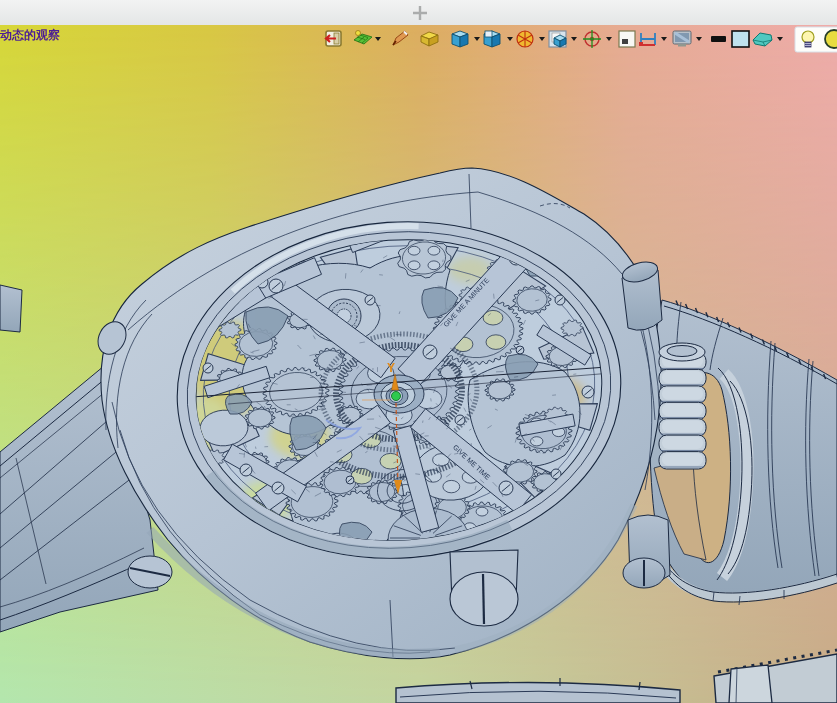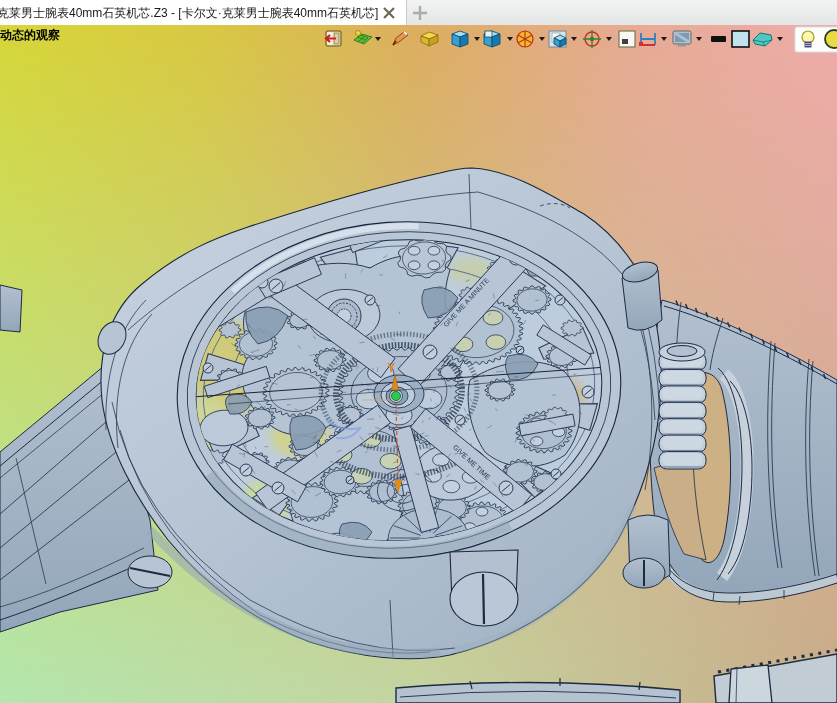--- a/index.html
+++ b/index.html
@@ -1,21 +1,21 @@
 <!DOCTYPE html>
 <html><head>
 <meta charset="utf-8">
 <style>
 html,body{margin:0;padding:0;font-family:"Liberation Sans",sans-serif;}
 #app{position:relative;width:837px;height:703px;overflow:hidden;background:#e9eaea;}
 #tabbar{position:absolute;left:0;top:0;width:837px;height:25px;background:linear-gradient(#f2f3f3,#e4e6e6);}
 #tab{position:absolute;left:0;top:0;width:406px;height:25px;background:#fff;border-right:1px solid #c9cbcb;}
 #tabtext{position:absolute;left:-3px;top:5px;font-size:12px;color:#1a1a1a;white-space:nowrap;}
 #viewport{position:absolute;left:0;top:25px;width:837px;height:678px;}
-#hint{position:absolute;left:0;top:28px;color:#000000;font-weight:bold;line-height:15px;}
+#hint{position:absolute;left:0;top:28px;color:#4c1d95;font-weight:bold;line-height:15px;}
 #hint div{font-size:12px;}
 </style>
 </head>
 <body>
 <div id="app">
   <div id="viewport">
     <svg width="837" height="678" viewBox="0 25 837 678">
       <defs>
         <linearGradient id="gt" x1="0" y1="0" x2="1" y2="0">
           <stop offset="0" stop-color="#d7d738"></stop>
@@ -731,23 +731,17 @@
             <path d="M 805,43.5 l 6,0 M 805,45.5 l 6,0" stroke="#c8c8e0" stroke-width="0.8"></path>
           </g>
 <circle cx="834" cy="39" r="9" fill="#e8dc40" stroke="#284028" stroke-width="1.8"></circle>
       </g>
     </svg>
   </div>
   <div id="hint">
     <div>动态的观察</div>
   </div>
   <div id="tabbar">
-    <div id="tab">
-        <span id="tabtext">克莱男士腕表40mm石英机芯.Z3 - [卡尔文·克莱男士腕表40mm石英机芯]</span>
-        <svg id="tabxs" width="12" height="12" style="position:absolute;left:383px;top:7px">
-          <path d="M 1,1 L 11,11 M 11,1 L 1,11" stroke="#6e6756" stroke-width="2.2"></path>
-        </svg>
-      </div>
     <svg width="16" height="16" style="position:absolute;left:412px;top:5px">
         <path d="M 8,1 L 8,15 M 1,8 L 15,8" stroke="#aaacac" stroke-width="2.4"></path>
       </svg>
   </div>
 </div>
 
 </body></html>

